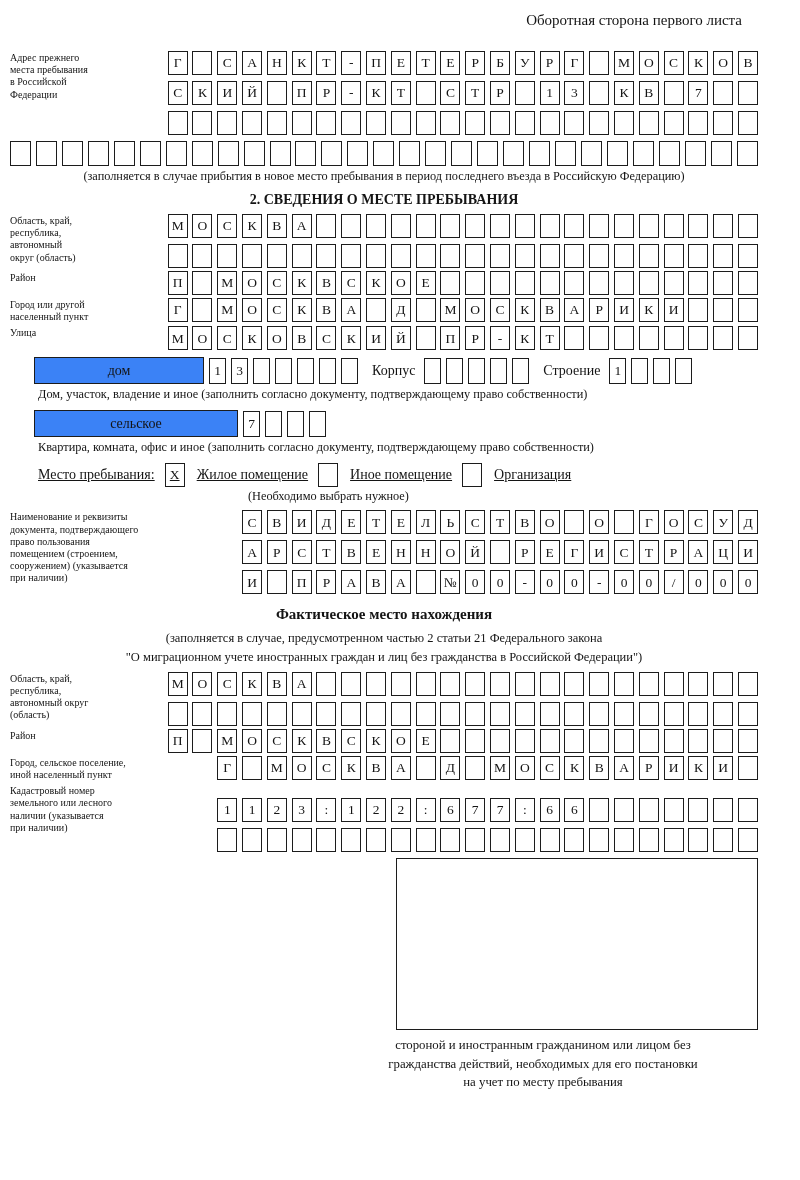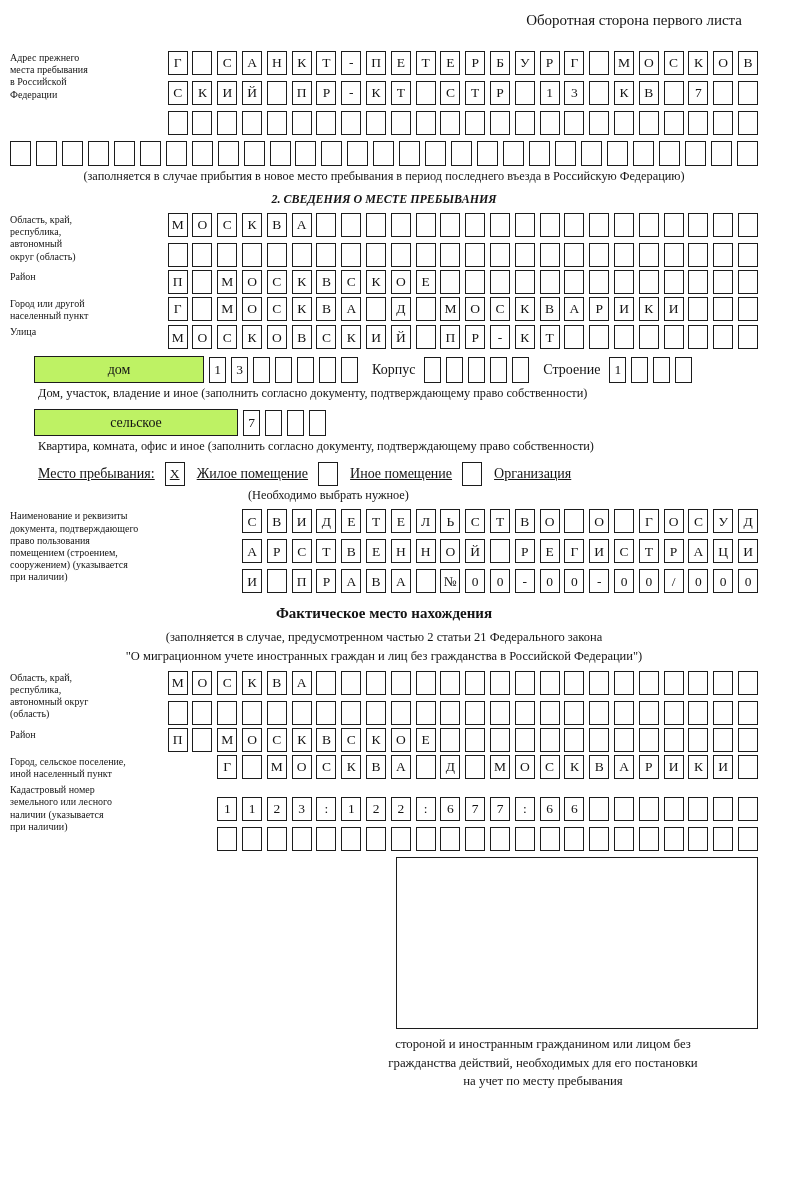--- a/index.html
+++ b/index.html
@@ -21,29 +21,29 @@
     display:flex;align-items:center;justify-content:center;
     font-size:13.5px;line-height:1;background:#fff;
   }
   .cells.full{width:100%;justify-content:space-between;column-gap:0;margin-left:0;margin-top:6px;}
   .cells.full .cell{width:21px;height:25px;}
   .cells.small{column-gap:5px;margin-left:5px;}
   .cells.small .cell{width:17px;height:26px;}
 
   .caption{font-size:12.3px;text-align:center;margin-top:3px;line-height:1.3;}
   .caption.left{text-align:left;padding-left:28px;}
-  .section-title{text-align:center;font-weight:bold;font-size:12px;margin:7px 0 6px 0;font-style:italic;}
+  .section-title{text-align:center;font-weight:bold;font-size:14px;margin:7px 0 6px 0;}
 
   .top-section{margin-top:22px;}
   .block{margin-top:3px;}
   .row-line{margin-top:3px;}
 
   .house-row{display:flex;align-items:center;margin-top:7px;flex-wrap:nowrap;}
   .named-box{
-    border:1.6px solid #1c1c1c;height:27px;box-sizing:border-box;background:#bef264;
+    border:1.6px solid #1c1c1c;height:27px;box-sizing:border-box;background:#3b82f6;
     display:flex;align-items:center;justify-content:center;font-size:14px;
   }
   .dom-box{width:170px;margin-left:24px;}
   .kvartira-box{width:204px;margin-left:24px;}
   .inline-label{margin:0 4px 0 14px;white-space:nowrap;}
 
   .stay-row{display:flex;align-items:center;margin-top:7px;padding-left:28px;flex-wrap:nowrap;text-decoration:underline;}
   .checkbox{
     width:20px;height:24px;border:1.6px solid #1c1c1c;box-sizing:border-box;background:#fff;
     display:inline-flex;align-items:center;justify-content:center;

